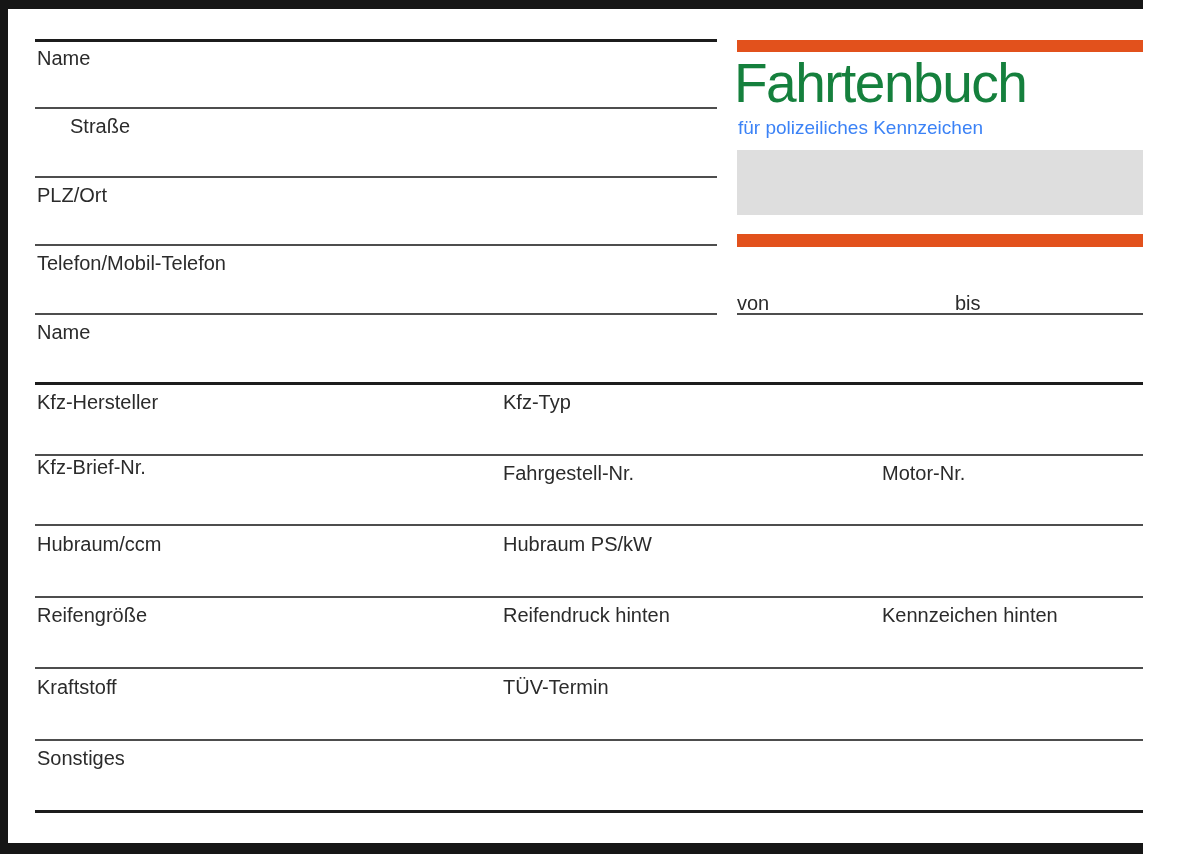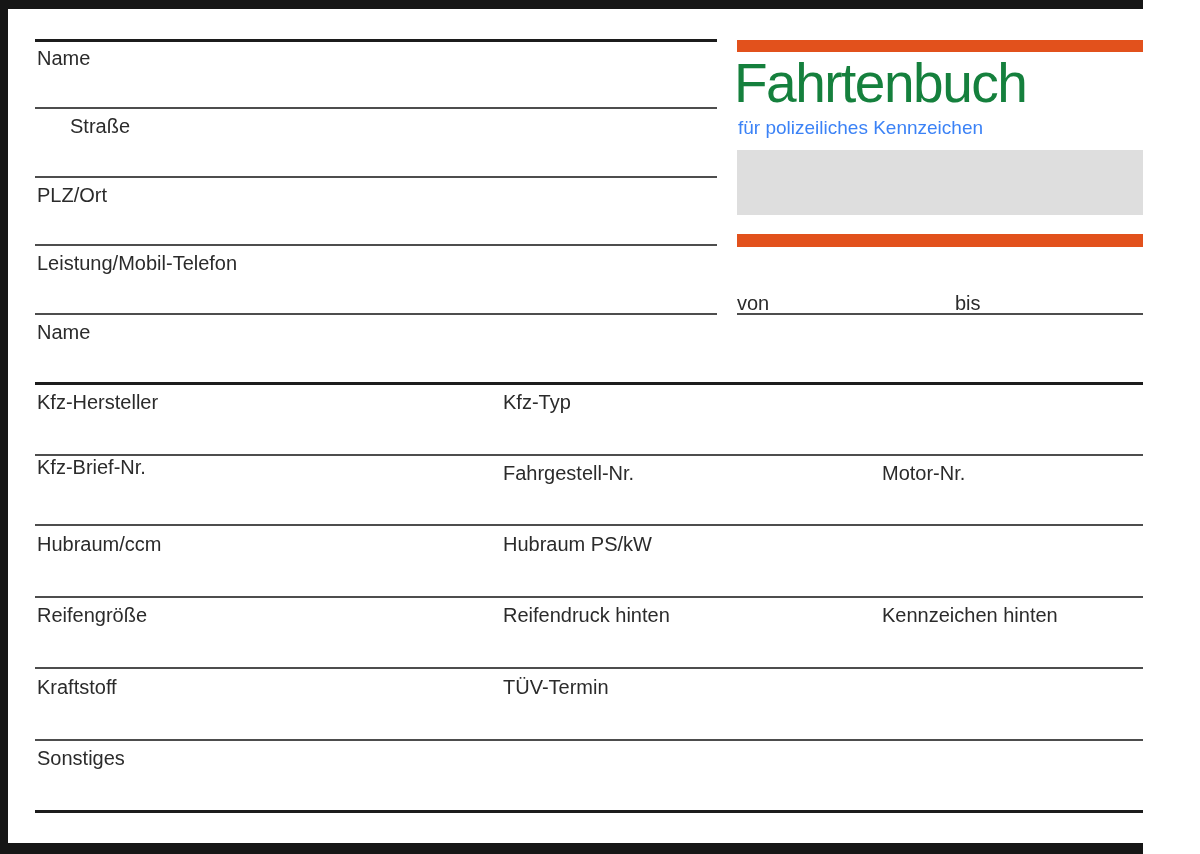--- a/index.html
+++ b/index.html
@@ -55,21 +55,21 @@
   <div class="line thick" style="left:35px;top:39px;width:682px;"></div>
   <div class="lbl" style="left:37px;top:47px;">Name</div>
 
   <div class="line" style="left:35px;top:107px;width:682px;"></div>
   <div class="lbl" style="left:37px;top:115px;margin-left:33px;">Straße</div>
 
   <div class="line" style="left:35px;top:176px;width:682px;"></div>
   <div class="lbl" style="left:37px;top:184px;">PLZ/Ort</div>
 
   <div class="line" style="left:35px;top:244px;width:682px;"></div>
-  <div class="lbl" style="left:37px;top:252px;">Leistung/Mobil-Telefon</div>
+  <div class="lbl" style="left:37px;top:252px;">Telefon/Mobil-Telefon</div>
 
   <div class="line" style="left:35px;top:313px;width:682px;"></div>
   <div class="lbl" style="left:37px;top:321px;">Name</div>
 
   <div id="accent-bar-top" style="background: rgb(226, 81, 28);"></div>
   <div id="form-title">Fahrtenbuch</div>
   <div id="form-subtitle">für polizeiliches Kennzeichen</div>
   <div id="plate-box" style="background: rgb(222, 222, 222);"></div>
   <div id="accent-bar-bottom" style="background: rgb(226, 81, 28);"></div>
 

